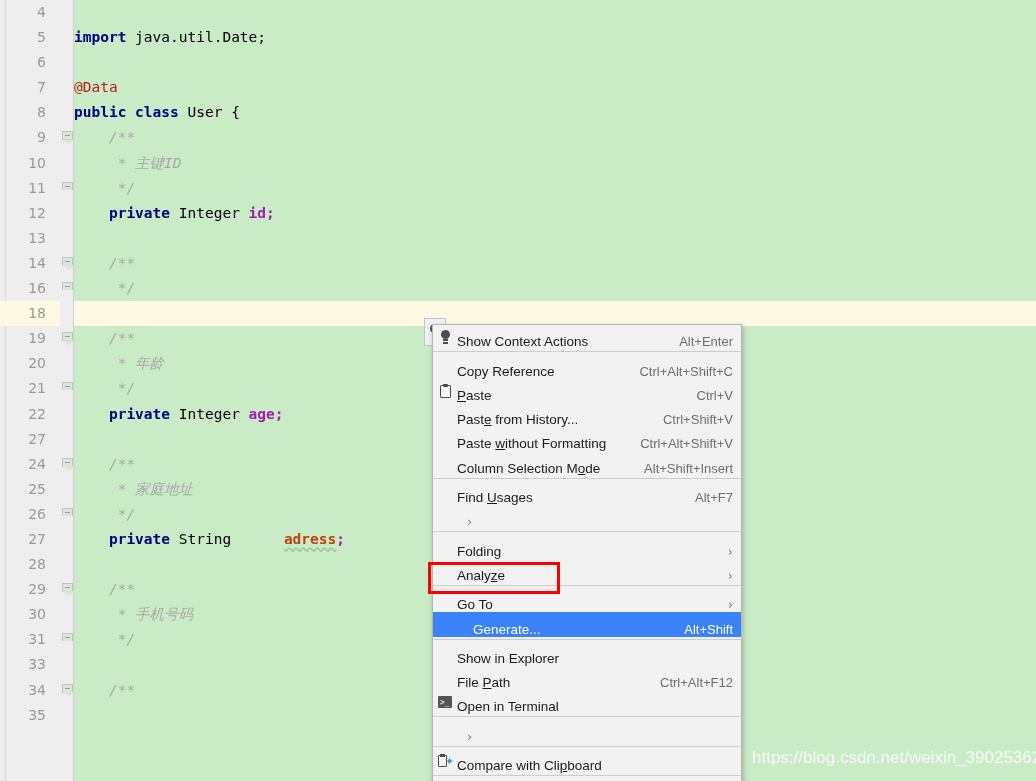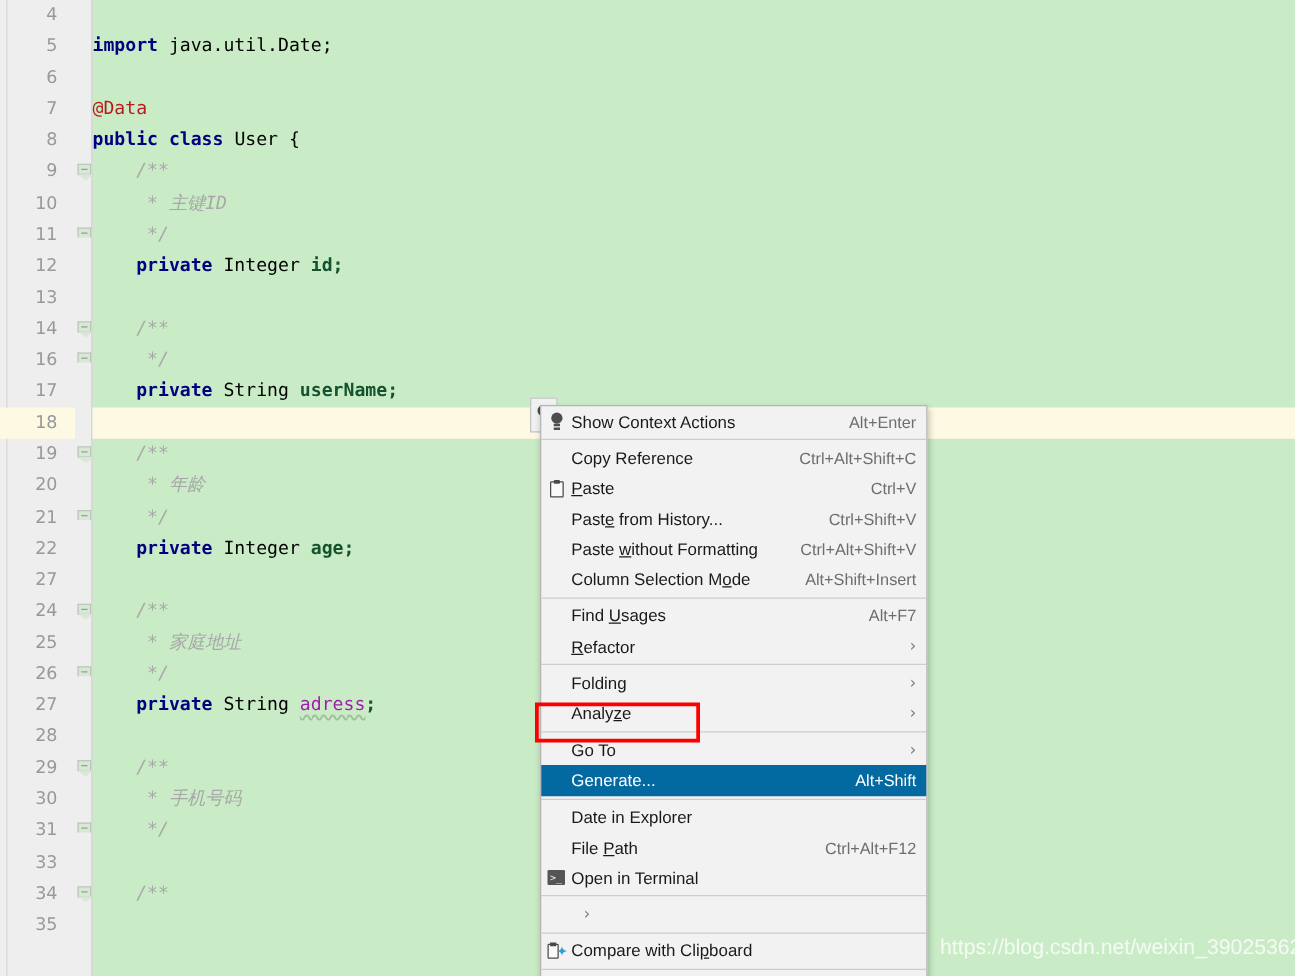--- a/index.html
+++ b/index.html
@@ -116,28 +116,28 @@
     position: absolute;
     left: 74px; top: 0;
     height: 100%;
     line-height: 25.1px;
     white-space: pre;
     font-family: "DejaVu Sans Mono", monospace;
     font-size: 14.5px;
     color: #000000;
   }
   .kw      { color: #000080; font-weight: bold; }
-  .fld     { color: #14532d; font-weight: bold; }
+  .fld     { color: #a21caf; font-weight: bold; }
   .typ     { color: #000000; }
   .cmt     { color: #a8a8a8; font-style: italic; }
   .ann     { color: #b91c1c; }
   .plain   { color: #000000; }
-  .typo    { color: #a21caf; font-weight: normal;
+  .typo    { color: #c2410c; font-weight: bold;
              text-decoration: underline wavy #9fbf9d;
-             text-underline-offset: 3px; }
+             text-underline-offset: 3px; margin-left: 44px; }
 
   
   .bulb-badge {
     position: absolute;
     left: 424px; top: 318px;
     width: 22px; height: 28px;
     background: #f1f1f1;
     border: 1px solid #c4c4c4;
     z-index: 5;
   }
@@ -152,21 +152,21 @@
     box-shadow: 1px 2px 5px rgba(0,0,0,0.25);
     font-family: "Liberation Sans", sans-serif;
     font-size: 13.5px;
     color: #1a1a1a;
     z-index: 10;
   }
   .mi {
     position: relative;
     height: 24.3px;
     display: flex;
-    align-items: center;
+    align-items: flex-end;
     padding: 0 8px 0 0;
     white-space: nowrap;
   }
   .mi .ico {
     width: 24px;
     min-width: 24px;
     height: 100%;
     display: flex;
     align-items: center;
     justify-content: center;
@@ -176,21 +176,21 @@
     color: #6e6e6e;
     font-size: 13px;
     padding-left: 14px;
   }
   .mi .arrow {
     color: #7a7a7a;
     font-size: 13px;
     padding-left: 10px;
     font-family: "DejaVu Sans", sans-serif;
   }
-  .mi.sel { background: #0369a1; color: #ffffff; }
+  .mi.sel { background: #3b82f6; color: #ffffff; padding-left: 16px; }
   .mi.sel .sc { color: #ffffff; }
   .sep {
     height: 1px;
     background: #cdcdcd;
     margin: 2px 0;
   }
   .u { text-decoration: underline; }
 
   
   .ic-bulb { width: 11px; height: 15px; position: relative; }
@@ -362,26 +362,20 @@
         </div>
         <div class="row">
           <div class="ln-bg"></div>
           <div class="code-bg"></div>
           <div class="lnum">16</div>
           <div class="fold end">
             <i></i>
             <b></b>
           </div>
           <div class="code"><span class="cmt">     */</span></div>
-        </div>
-        <div class="row">
-          <div class="ln-bg"></div>
-          <div class="code-bg"></div>
-          <div class="lnum">17</div>
-          <div class="code"><span class="kw">    private </span><span class="typ">String </span><span class="fld">userName;</span></div>
         </div>
         <div class="row current">
           <div class="ln-bg"></div>
           <div class="code-bg"></div>
           <div class="lnum">18</div>
           <div class="code"></div>
         </div>
         <div class="row">
           <div class="ln-bg"></div>
           <div class="code-bg"></div>
@@ -561,21 +555,20 @@
         <span class="sc">Alt+Shift+Insert</span>
       </div>
       <div class="sep"></div>
       <div class="mi">
         <span class="ico"></span>
         <span class="lbl">Find <span class="u">U</span>sages</span>
         <span class="sc">Alt+F7</span>
       </div>
       <div class="mi">
         <span class="ico"></span>
-        <span class="lbl"><span class="u">R</span>efactor</span>
         <span class="arrow">›</span>
       </div>
       <div class="sep"></div>
       <div class="mi">
         <span class="ico"></span>
         <span class="lbl">Folding</span>
         <span class="arrow">›</span>
       </div>
       <div class="mi">
         <span class="ico"></span>
@@ -589,21 +582,21 @@
         <span class="arrow">›</span>
       </div>
       <div class="mi sel">
         <span class="ico"></span>
         <span class="lbl">Generate...</span>
         <span class="sc">Alt+Shift</span>
       </div>
       <div class="sep"></div>
       <div class="mi">
         <span class="ico"></span>
-        <span class="lbl">Date in Explorer</span>
+        <span class="lbl">Show in Explorer</span>
       </div>
       <div class="mi">
         <span class="ico"></span>
         <span class="lbl">File <span class="u">P</span>ath</span>
         <span class="sc">Ctrl+Alt+F12</span>
       </div>
       <div class="mi">
         <span class="ico">
           <span class="ic-term">
             <span class="t1"></span>

